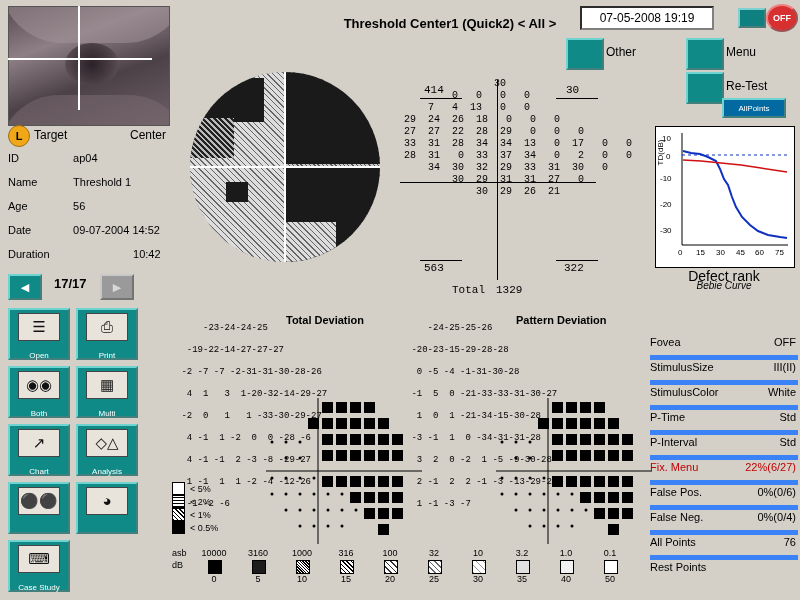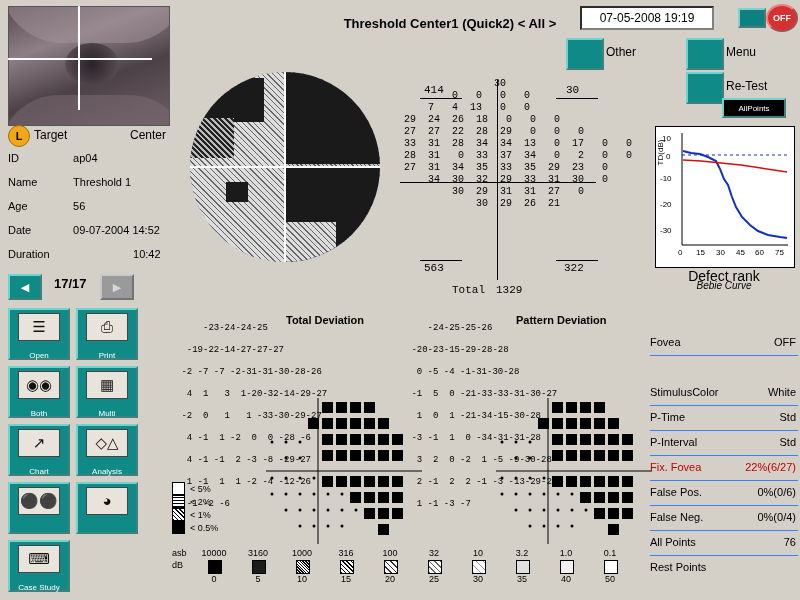--- a/index.html
+++ b/index.html
@@ -38,21 +38,21 @@
   .indices span{display:inline-block;}
 
   
   .tealbtn{
     position:absolute;background:#0f8a86;border:2px outset #6fd4d0;
   }
   .tealbtn.small{width:34px;height:28px;}
   .tealbtn-label{position:absolute;font-size:12px;}
   .allpoints{
     position:absolute;left:722px;top:98px;width:60px;height:16px;
-    background:#000000;border:2px outset #6fd4d0;color:#fff;font-size:8px;
+    background:#0369a1;border:2px outset #6fd4d0;color:#fff;font-size:8px;
     display:flex;align-items:center;justify-content:center;
   }
 
   
   .eye-photo{
     position:absolute;left:8px;top:6px;width:160px;height:118px;
     background:linear-gradient(160deg,#5a4a52 0%,#8e7f86 30%,#4d4148 60%,#6d5f66 100%);
     border:1px solid #555;overflow:hidden;
   }
   .eye-photo .iris{
@@ -144,21 +144,21 @@
   .sw2{background:repeating-linear-gradient(0deg,#000 0 1px,#fff 1px 3px);}
   .sw3{background:repeating-linear-gradient(45deg,#000 0 1px,#fff 1px 3px);}
   .sw4{background:#000;}
 
   
   .scale{position:absolute;left:172px;top:548px;width:460px;font-size:9px;}
   .scale .lab{position:absolute;left:0;}
   .scale .cell{position:absolute;text-align:center;width:40px;}
 
   
-  .inforow{position:absolute;left:650px;width:148px;height:25px;border-bottom:1px solid #3b82f6;font-size:11px;}
+  .inforow{position:absolute;left:650px;width:148px;height:25px;border-bottom:5px solid #3b82f6;font-size:11px;}
   .inforow .k{position:absolute;left:0;top:6px;}
   .inforow .v{position:absolute;right:2px;top:6px;text-align:right;}
   .v-red{color:#c00000;}
 </style>
 </head>
 <body>
 
 <div class="root">
 
   <div class="title-main">Threshold Center1 (Quick2) &lt; All &gt;</div>
@@ -279,21 +279,20 @@
   <div class="gaxis-v"></div>
 
   <div class="numgrid">
     <div class="r">                30</div>
     <div class="r">         0   0   0   0</div>
     <div class="r">     7   4  13   0   0</div>
     <div class="r"> 29  24  26  18   0   0   0</div>
     <div class="r"> 27  27  22  28  29   0   0   0</div>
     <div class="r"> 33  31  28  34  34  13   0  17   0   0</div>
     <div class="r"> 28  31   0  33  37  34   0   2   0   0</div>
-    <div class="r"> 27  31  34  35  33  35  29  23   0</div>
     <div class="r">     34  30  32  29  33  31  30   0</div>
     <div class="r">         30  29  31  31  27   0</div>
     <div class="r">             30  29  26  21</div>
   </div>
   <div class="quadline-h"></div>
   <div class="quadline-v"></div>
 
   <div class="qline" style="left:420px;top:98px;width:42px;"></div>
   <div class="qsum" style="left:424px;top:84px;">414</div>
   <div class="qline" style="left:556px;top:98px;width:42px;"></div>
@@ -542,34 +541,38 @@
     <div style="position:absolute;left:300px;top:12px;width:12px;height:12px;background:repeating-linear-gradient(45deg,#999 0 1px,#fff 1px 5px);border:1px solid #000;"></div>
     <div style="position:absolute;left:344px;top:12px;width:12px;height:12px;background:#e0e0e0;border:1px solid #000;"></div>
     <div style="position:absolute;left:388px;top:12px;width:12px;height:12px;background:#f2f2f2;border:1px solid #000;"></div>
     <div style="position:absolute;left:432px;top:12px;width:12px;height:12px;background:#fff;border:1px solid #000;"></div>
   </div>
 
   <div class="inforow" style="top:330px;">
     <span class="k">Fovea</span>
     <span class="v">OFF</span>
   </div>
+  <div class="inforow" style="top:355px;">
+    <span class="k">StimulusSize</span>
+    <span class="v">III(II)</span>
+  </div>
   <div class="inforow" style="top:380px;">
     <span class="k">StimulusColor</span>
     <span class="v">White</span>
   </div>
   <div class="inforow" style="top:405px;">
     <span class="k">P-Time</span>
     <span class="v">Std</span>
   </div>
   <div class="inforow" style="top:430px;">
     <span class="k">P-Interval</span>
     <span class="v">Std</span>
   </div>
   <div class="inforow" style="top:455px;">
-    <span class="k v-red">Fix. Fovea</span>
+    <span class="k v-red">Fix. Menu</span>
     <span class="v v-red">22%(6/27)</span>
   </div>
   <div class="inforow" style="top:480px;">
     <span class="k">False Pos.</span>
     <span class="v">0%(0/6)</span>
   </div>
   <div class="inforow" style="top:505px;">
     <span class="k">False Neg.</span>
     <span class="v">0%(0/4)</span>
   </div>

